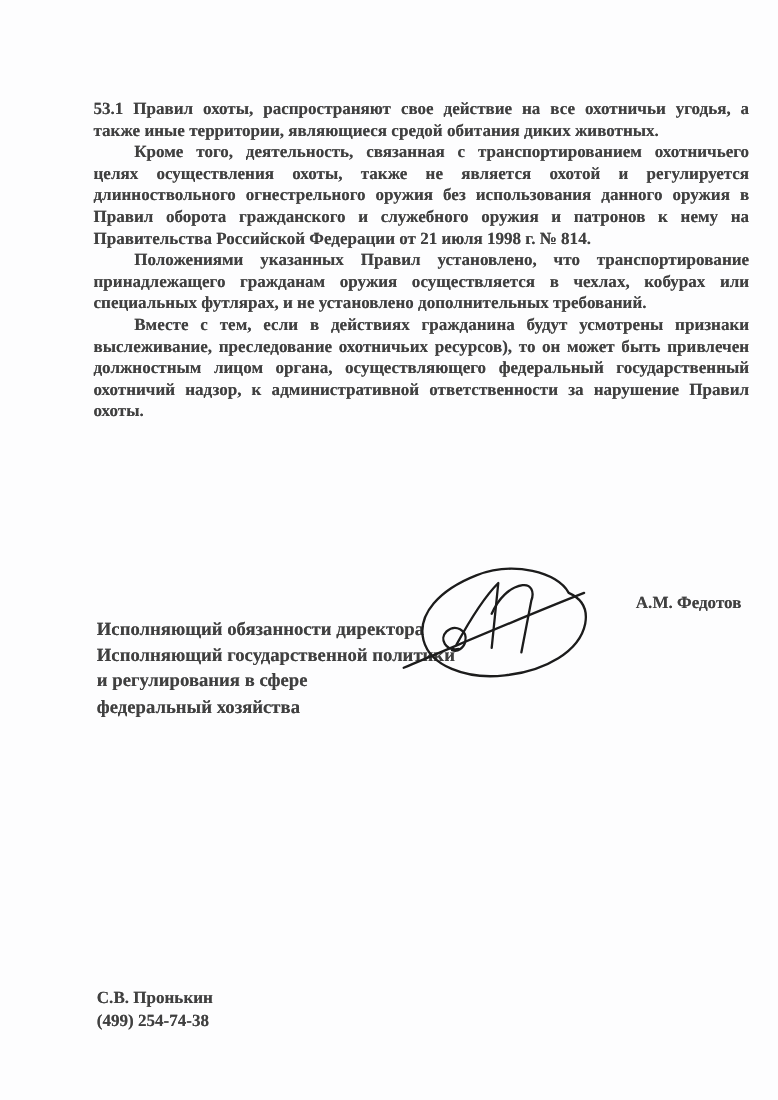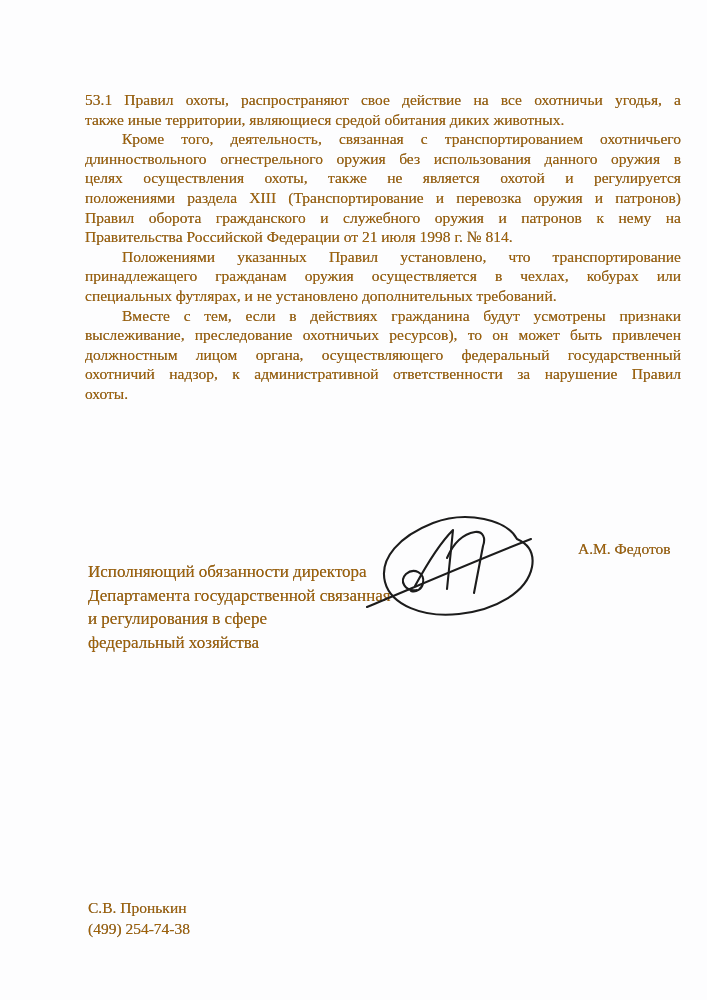--- a/index.html
+++ b/index.html
@@ -2,23 +2,24 @@
 <html lang="ru"><head>
 <meta charset="utf-8">
 <style>
   html, body { margin: 0; padding: 0; }
   .page {
     position: relative;
     width: 707px;
     height: 1000px;
     background: #fdfdfe;
     font-family: "Liberation Serif", "DejaVu Serif", serif;
-    color: #a16207;
+    color: #404040;
     overflow: hidden;
     text-shadow: 0 0 0.5px rgba(20,20,20,0.55);
+    font-weight: bold;
   }
   .body-text {
     position: absolute;
     left: 85px;
     top: 90px;
     width: 596px;
     font-size: 15.5px;
     line-height: 19.6px;
   }
   .par { margin: 0; }
@@ -76,43 +77,42 @@
 
 <div class="page">
 
   <div class="body-text">
       <div class="par">
         <div class="line">53.1 Правил охоты, распространяют свое действие на все охотничьи угодья, а</div>
         <div class="line last">также иные территории, являющиеся средой обитания диких животных.</div>
       </div>
       <div class="par indent">
         <div class="line">Кроме того, деятельность, связанная с транспортированием охотничьего</div>
+        <div class="line">целях осуществления охоты, также не является охотой и регулируется</div>
         <div class="line">длинноствольного огнестрельного оружия без использования данного оружия в</div>
-        <div class="line">целях осуществления охоты, также не является охотой и регулируется</div>
-        <div class="line">положениями раздела XIII (Транспортирование и перевозка оружия и патронов)</div>
         <div class="line">Правил оборота гражданского и служебного оружия и патронов к нему на</div>
         <div class="line last">Правительства Российской Федерации от 21 июля 1998 г. № 814.</div>
       </div>
       <div class="par indent">
         <div class="line">Положениями указанных Правил установлено, что транспортирование</div>
         <div class="line">принадлежащего гражданам оружия осуществляется в чехлах, кобурах или</div>
         <div class="line last">специальных футлярах, и не установлено дополнительных требований.</div>
       </div>
       <div class="par indent">
         <div class="line">Вместе с тем, если в действиях гражданина будут усмотрены признаки</div>
         <div class="line">выслеживание, преследование охотничьих ресурсов), то он может быть привлечен</div>
         <div class="line">должностным лицом органа, осуществляющего федеральный государственный</div>
         <div class="line">охотничий надзор, к административной ответственности за нарушение Правил</div>
         <div class="line last">охоты.</div>
       </div>
     </div>
 
   <div class="sign-block">
     <div>Исполняющий обязанности директора</div>
-    <div>Департамента государственной связанная</div>
+    <div>Исполняющий государственной политики</div>
     <div>и регулирования в сфере</div>
     <div>федеральный хозяйства</div>
   </div>
 
   <svg class="signature-svg" viewBox="0 0 190 132" xmlns="http://www.w3.org/2000/svg" aria-hidden="true">
 
     <path d="M 162 41
              C 152 22, 112 12, 78 25
              C 45 38, 24 60, 30 84
              C 36 107, 68 120, 104 116

